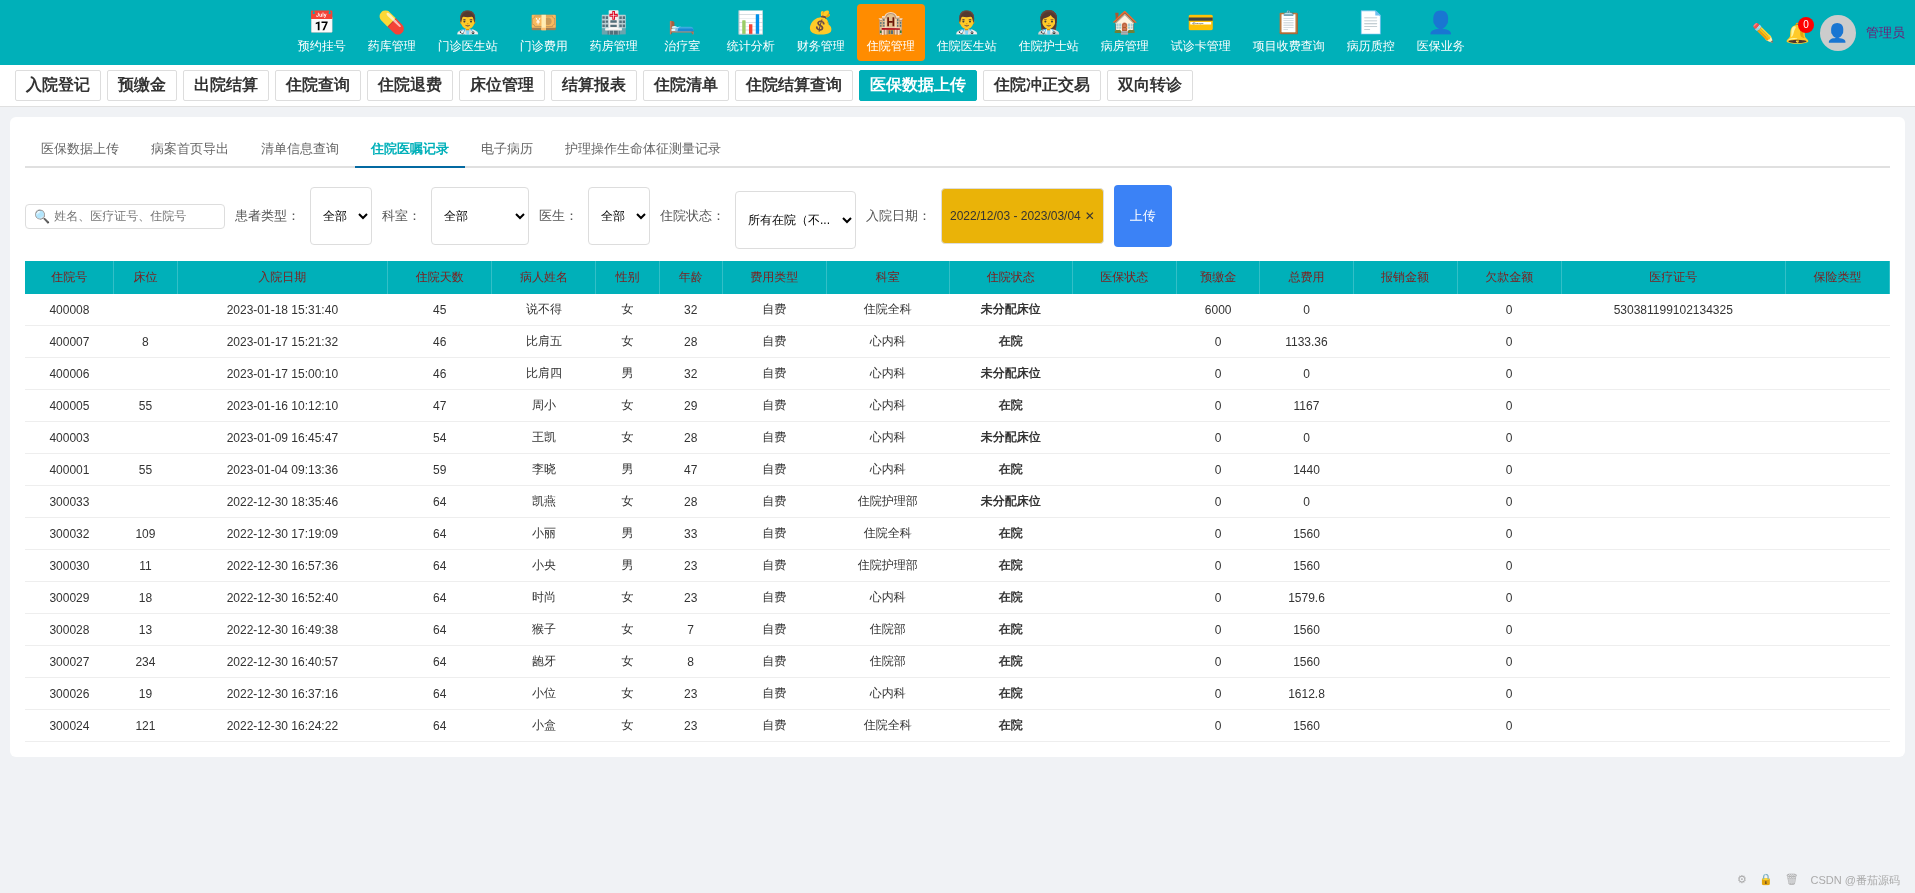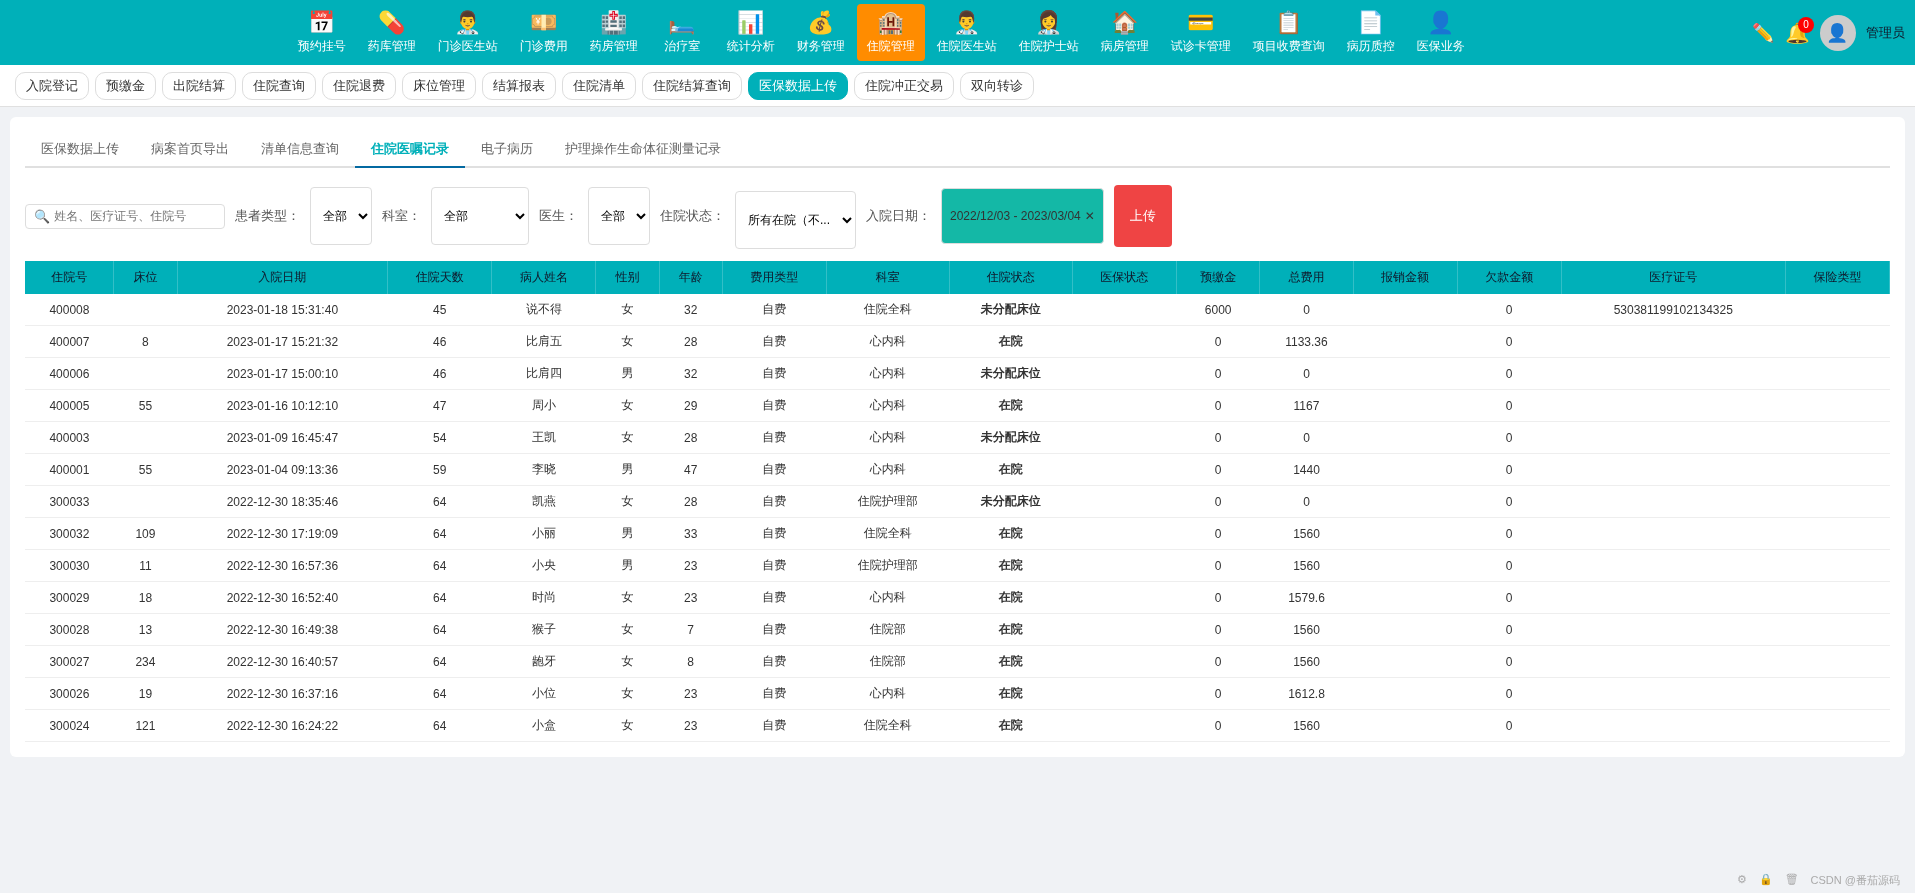--- a/index.html
+++ b/index.html
@@ -48,42 +48,43 @@
       position: relative; color: white; cursor: pointer;
       background: none; border: none; font-size: 20px;
     }
     .notification-badge {
       position: absolute; top: -4px; right: -4px;
       background: red; color: white; border-radius: 50%;
       width: 16px; height: 16px; font-size: 10px;
       display: flex; align-items: center; justify-content: center;
     }
     .edit-icon { color: white; font-size: 18px; cursor: pointer; }
-    .admin-text { color: #0f172a; font-size: 13px; }
+    .admin-text { color: #701a75; font-size: 13px; }
 
     
     .second-nav {
       background: white;
       display: flex;
       align-items: center;
       padding: 0 15px;
       height: 42px;
       gap: 6px;
       border-bottom: 1px solid #e0e0e0;
       flex-wrap: wrap;
     }
     .second-nav-btn {
       padding: 4px 10px;
       border: 1px solid #ddd;
-      border-radius: 10px;
+      border-radius: 2px;
       background: white;
       cursor: pointer;
-      font-size: 13px;
+      font-size: 16px;
       color: #333;
       white-space: nowrap;
+      font-weight: bold;
     }
     .second-nav-btn.active {
       background: #00b0b9; color: white; border-color: #00b0b9;
     }
 
     
     .main-content {
       margin: 10px;
       background: white;
       border-radius: 6px;
@@ -140,43 +141,43 @@
     }
     .date-range-input {
       border: 1px solid #ddd;
       border-radius: 4px;
       padding: 20px 8px;
       font-size: 12px;
       color: #333;
       display: flex;
       align-items: center;
       gap: 4px;
-      background: #14b8a6;
+      background: #eab308;
     }
     .date-range-input span { color: #333; }
     .date-close { color: #aaa; cursor: pointer; }
     .upload-btn {
-      background: #ef4444;
+      background: #3b82f6;
       color: white;
       border: none;
       border-radius: 4px;
       padding: 22px 16px;
       cursor: pointer;
       font-size: 13px;
     }
 
     
     .data-table {
       width: 100%;
       border-collapse: collapse;
       font-size: 12px;
     }
     .data-table thead tr {
       background: #00b0b9;
-      color: #0f172a;
+      color: #7f1d1d;
       font-family: Liberation Serif, serif;
     }
     .data-table thead th {
       padding: 8px 6px;
       text-align: center;
       font-weight: normal;
       border-right: 1px solid rgba(255,255,255,0.2);
       white-space: nowrap;
     }
     .data-table tbody tr {

